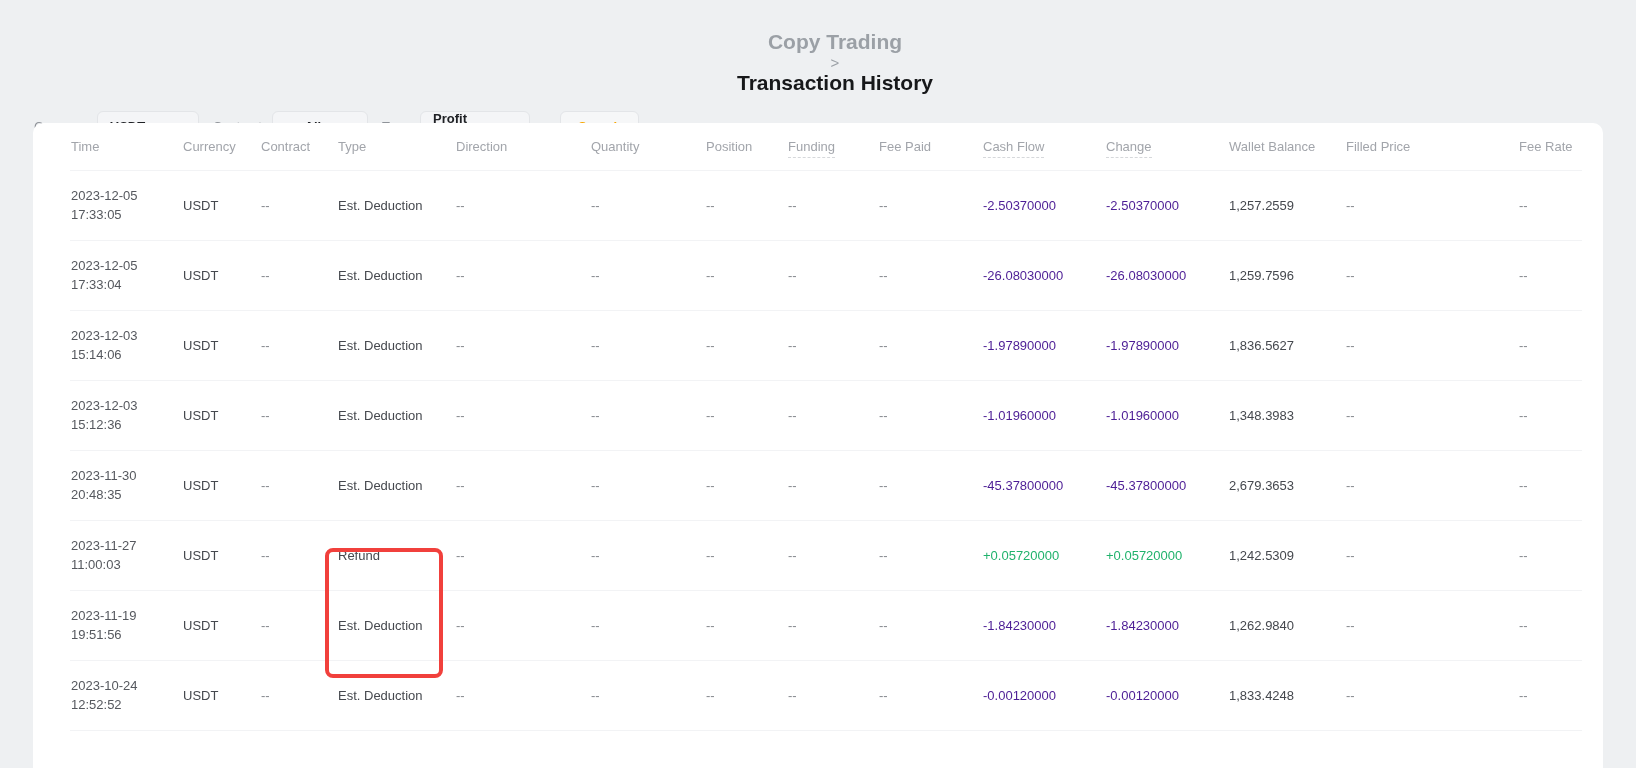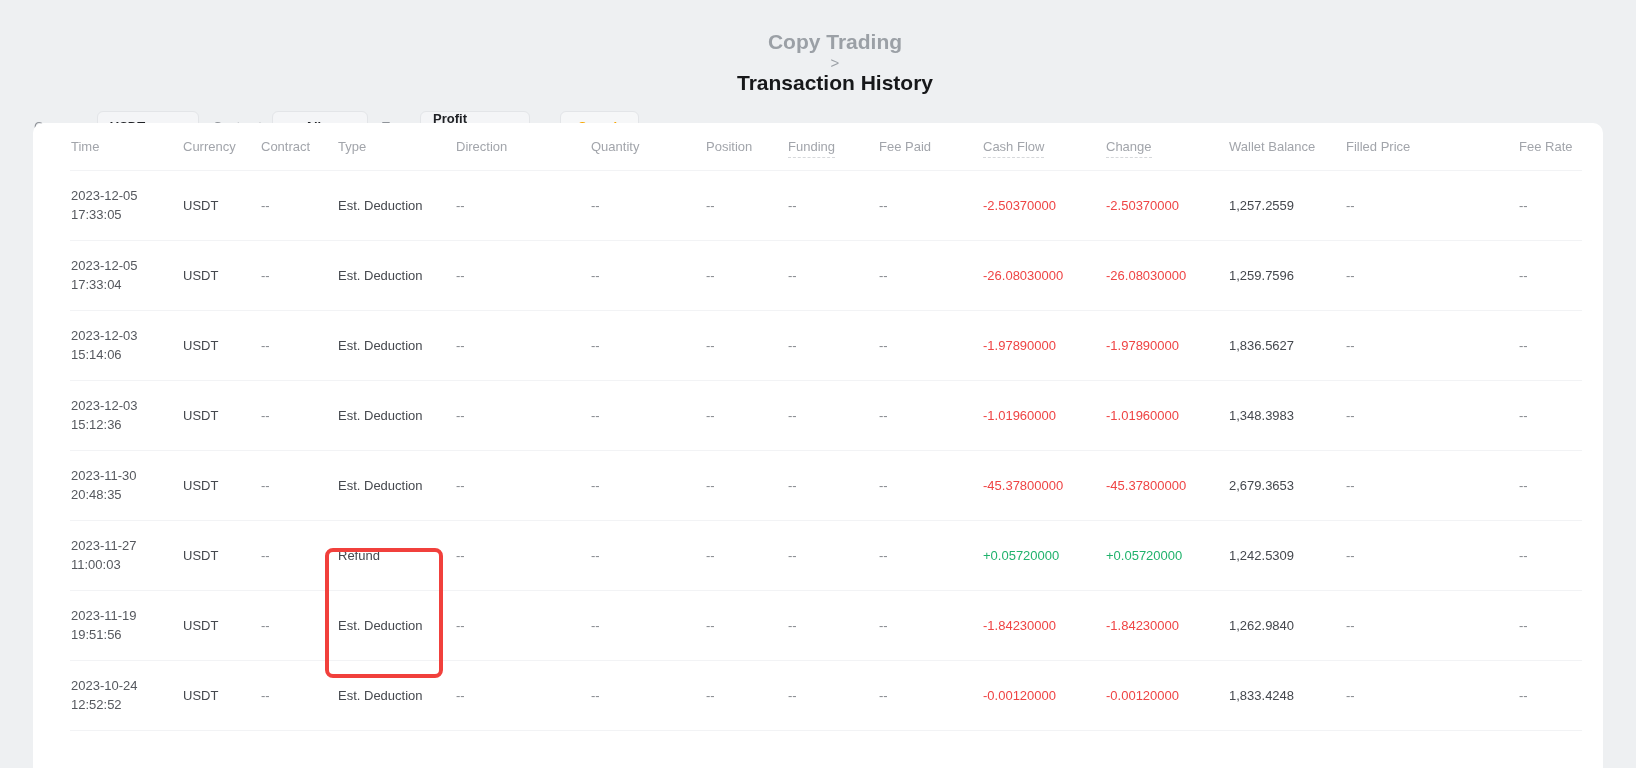--- a/index.html
+++ b/index.html
@@ -61,21 +61,21 @@
     text-align:left; vertical-align:middle; white-space:nowrap;
   }
   thead th .tip { border-bottom:1px dashed #d6d8db; padding-bottom:3px; }
   thead tr, tbody tr { border-bottom:1px solid #f2f3f5; }
   tbody td {
     height:70px; color:#45484e; font-size:13px; vertical-align:middle;
     white-space:nowrap; overflow:hidden;
   }
   .t-date, .t-time { line-height:19px; color:#55585e; }
   .muted { color:#86898f; }
-  .red { color:#ef4444; }
+  .red { color:#4c1d95; }
   .green { color:#20b26c; }
 
   
   .annotation {
     position:absolute; left:325px; top:548px; width:118px; height:130px;
     border:4px solid #f1403c; border-radius:8px; pointer-events:none;
   }
 </style>
 </head>
 <body>

